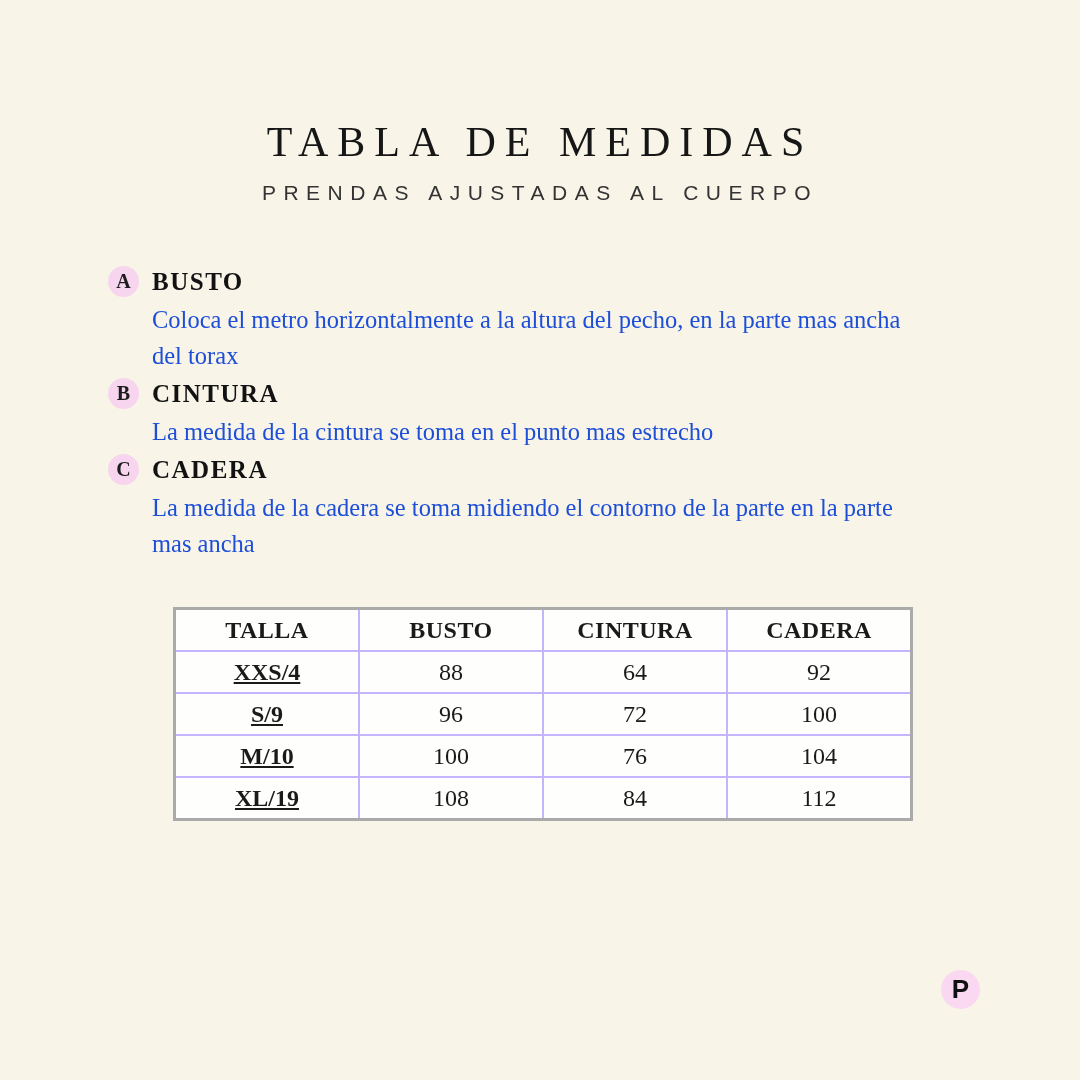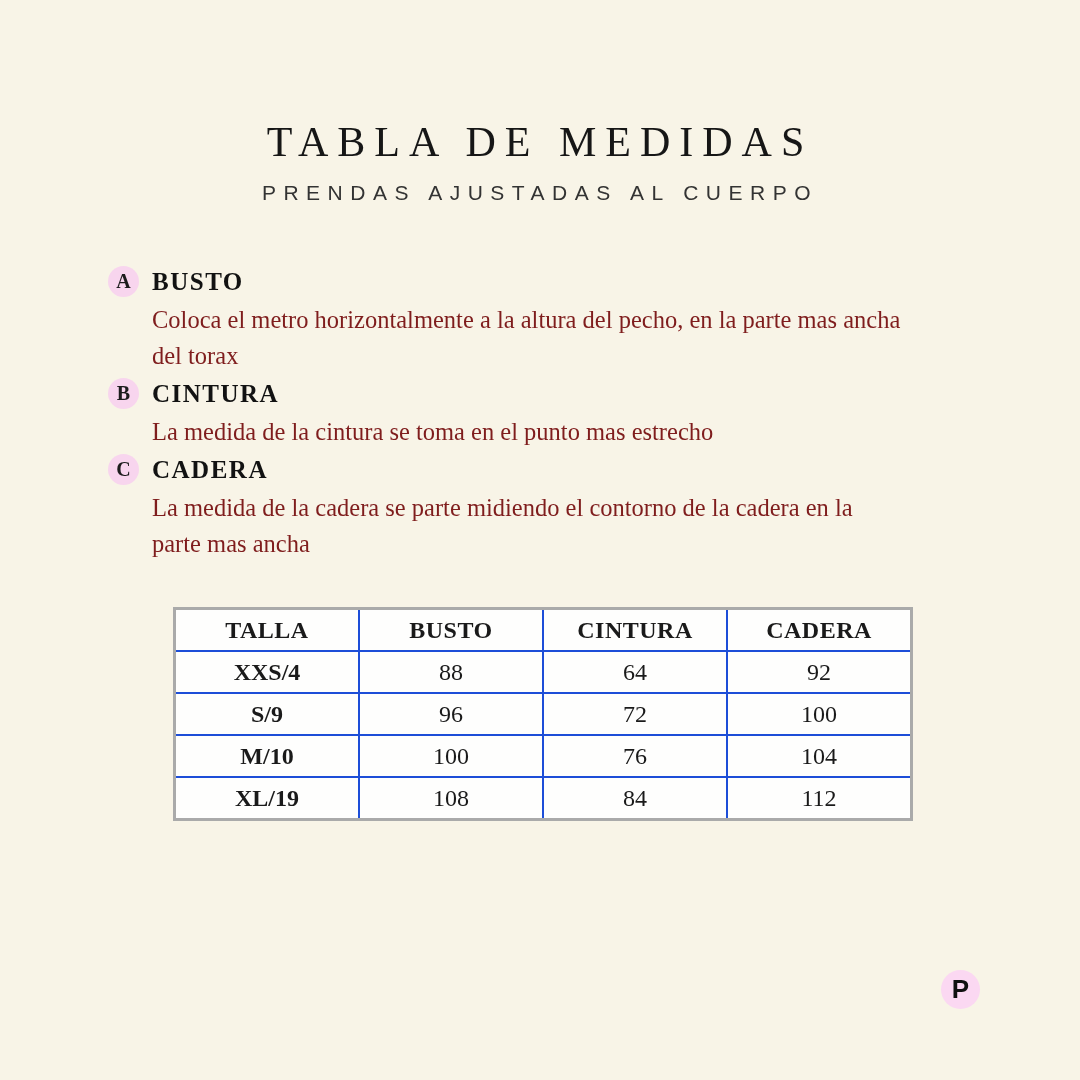--- a/index.html
+++ b/index.html
@@ -71,50 +71,51 @@
     font-size: 25px;
     font-weight: 700;
     letter-spacing: 1.5px;
     color: #121212;
   }
   .section-desc {
     margin: 5px 9px 0 44px;
     max-width: 752px;
     font-size: 24.5px;
     line-height: 36px;
-    color: #7f1d1d;
+    color: #1d4ed8;
   }
 
   
   .table-wrap {
     position: absolute;
     left: 173px;
     top: 607px;
   }
   table.size-table {
     border-collapse: collapse;
     background: #fefefd;
     border: 3px solid #aaaaaa;
   }
   .size-table th, .size-table td {
-    border: 2px solid #1d4ed8;
+    border: 2px solid #c4b5fd;
     width: 182px;
     height: 40px;
     padding: 0;
     text-align: center;
     vertical-align: middle;
     font-size: 24px;
     color: #1a1a1a;
   }
   .size-table th {
     font-weight: 700;
     letter-spacing: 0.5px;
   }
   .size-table td:first-child {
     font-weight: 700;
+    text-decoration: underline;
   }
 
   
   .p-badge {
     position: absolute;
     left: 941px;
     top: 970px;
     width: 39px;
     height: 39px;
     border-radius: 50%;
@@ -151,21 +152,21 @@
     <div class="section-header">
       <div class="badge">B</div>
       <div class="section-label">CINTURA</div>
     </div>
     <div class="section-desc">La medida de la cintura se toma en el punto mas estrecho</div>
 
     <div class="section-header">
       <div class="badge">C</div>
       <div class="section-label">CADERA</div>
     </div>
-    <div class="section-desc">La medida de la cadera se parte midiendo el contorno de la cadera en la parte mas ancha</div>
+    <div class="section-desc">La medida de la cadera se toma midiendo el contorno de la parte en la parte mas ancha</div>
 
   </div>
 
   <div class="table-wrap">
     <table class="size-table">
       <thead>
         <tr>
           <th>TALLA</th>
           <th>BUSTO</th>
           <th>CINTURA</th>

